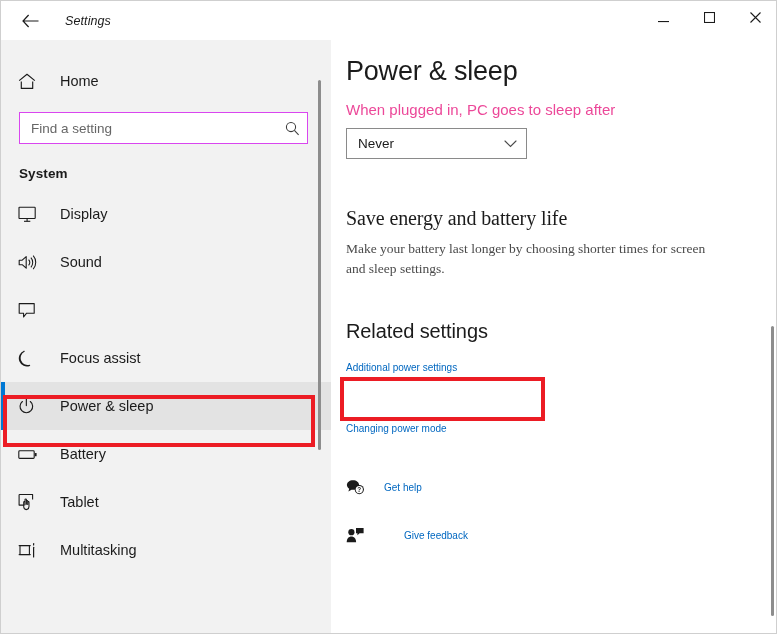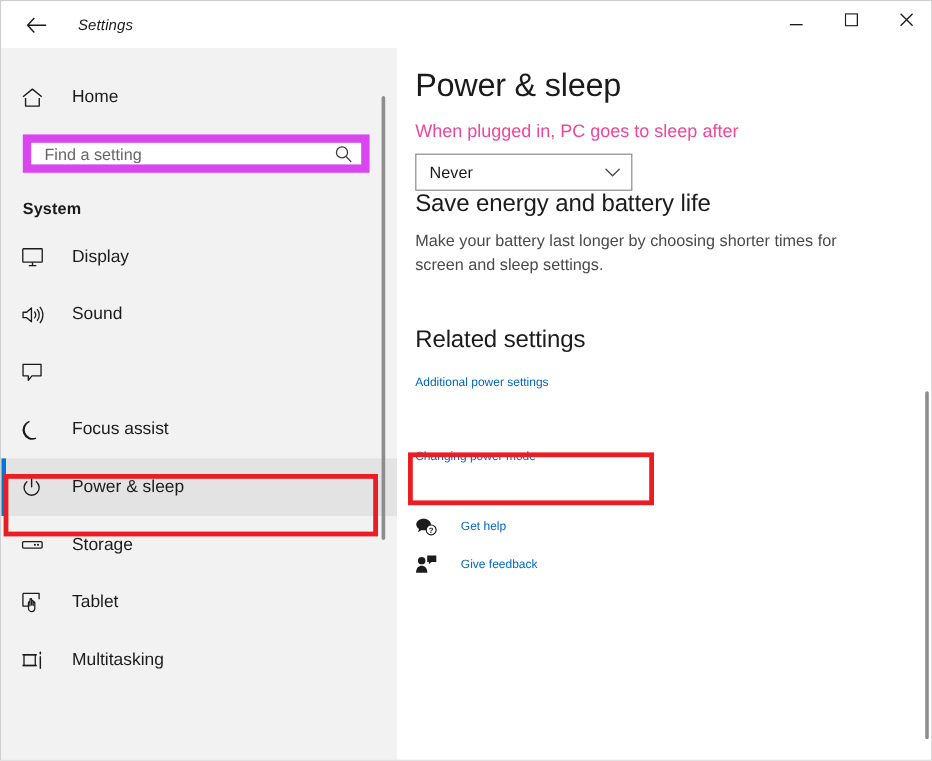--- a/index.html
+++ b/index.html
@@ -92,21 +92,21 @@
     font-size: 14.5px;
     color: #1b1b1b;
     margin-left: 18px;
   }
 
   .search-wrap {
     margin: 11px 0 0 18px;
     width: 289px;
     height: 32px;
     background: #ffffff;
-    border: 7px solid #d946ef;
+    border: 1px solid #d946ef;
     display: flex;
     align-items: center;
     position: relative;
   }
   .search-input {
     flex: 1;
     border: none;
     outline: none;
     background: transparent;
     font-family: "Liberation Sans", sans-serif;
@@ -378,31 +378,30 @@
       <div class="navitem selected">
         <span class="nav-ico">
           <svg width="17" height="17" viewBox="0 0 17 17">
             <path d="M4.4 3.5 A6.3 6.3 0 1 0 12.3 3.5" fill="none" stroke="#1b1b1b" stroke-width="1.15" stroke-linecap="round"></path>
             <path d="M8.35 1 V7.6" stroke="#1b1b1b" stroke-width="1.15" stroke-linecap="round"></path>
           </svg>
         </span>
         <span class="nav-label">Power &amp; sleep</span>
       </div>
 
-
-      <div class="navitem">
-        <span class="nav-ico">
-          <svg width="20" height="12" viewBox="0 0 20 12">
-            <rect x="0.8" y="3.3" width="16.3" height="5.5" rx="0.9" fill="none" stroke="#1b1b1b" stroke-width="1.1"></rect>
-            <circle cx="13.7" cy="6.05" r="0.85" fill="#1b1b1b"></circle>
-            <circle cx="11.1" cy="6.05" r="0.85" fill="#1b1b1b"></circle>
-          </svg>
-        </span>
-        <span class="nav-label">Storage</span>
-      </div>
+      <div class="navitem">
+        <span class="nav-ico">
+          <svg width="20" height="13" viewBox="0 0 20 13">
+            <rect x="0.8" y="2.8" width="15.4" height="7.6" rx="0.9" fill="none" stroke="#1b1b1b" stroke-width="1.1"></rect>
+            <rect x="16.8" y="5.1" width="1.8" height="3.1" rx="0.5" fill="#1b1b1b"></rect>
+          </svg>
+        </span>
+        <span class="nav-label">Battery</span>
+      </div>
+
 
       <div class="navitem">
         <span class="nav-ico">
           <svg width="19" height="18" viewBox="0 0 19 18">
             <path d="M1.1 1.5 H14.6 V6.4" fill="none" stroke="#1b1b1b" stroke-width="1.1" stroke-linejoin="round"></path>
             <path d="M1.1 1.5 V12.1 H6.4" fill="none" stroke="#1b1b1b" stroke-width="1.1" stroke-linejoin="round"></path>
             <path d="M8.2 16.6 C6.5 16.6 5.7 15.1 5.7 13.6 V9.3 C5.7 8.4 7.0 8.4 7.0 9.3 V11.7 V6.6 C7.0 5.7 8.4 5.7 8.4 6.6 V11.2 V8.1 C8.4 7.2 9.7 7.2 9.7 8.1 V11.5 V9.2 C9.7 8.3 11.0 8.3 11.0 9.2 V13.6 C11.0 15.1 10.2 16.6 8.2 16.6 Z" fill="none" stroke="#1b1b1b" stroke-width="1.05" stroke-linejoin="round"></path>
           </svg>
         </span>
         <span class="nav-label">Tablet</span>
@@ -434,21 +433,21 @@
 
     <div class="dropdown">
       <span>Never</span>
       <span>
         <svg width="13" height="8" viewBox="0 0 13 8">
           <path d="M1 1 L6.5 6.5 L12 1" fill="none" stroke="#4a4a4a" stroke-width="1.1" stroke-linecap="round"></path>
         </svg>
       </span>
     </div>
 
-    <div style="">
+    <div style="margin-top:48px;font-family:Liberation Serif, serif;">
       <div class="sec-head">Save energy and battery life</div>
       <div class="sec-body">Make your battery last longer by choosing shorter times for screen and sleep settings.</div>
     </div>
 
     <div style="margin-top:42px;">
       <div class="sec-head">Related settings</div>
       <div style="margin:14px 0 0 15px;">
         <a class="link">Additional power settings</a>
       </div>
     </div>
@@ -464,21 +463,21 @@
         <span class="help-ico">
           <svg width="19" height="16" viewBox="0 0 19 16">
             <path d="M7.0 1.2 C3.5 1.2 0.9 3.3 0.9 6.0 C0.9 7.5 1.8 8.9 3.2 9.8 L2.4 12.6 L5.5 10.7 C6.0 10.8 6.5 10.85 7.0 10.85 C10.5 10.85 13.1 8.7 13.1 6.0 C13.1 3.3 10.5 1.2 7.0 1.2 Z" fill="#1b1b1b"></path>
             <circle cx="13.3" cy="10.6" r="4.6" fill="#1b1b1b"></circle>
             <circle cx="13.3" cy="10.6" r="3.6" fill="#ffffff"></circle>
             <text x="13.3" y="13.1" font-family="Liberation Sans, sans-serif" font-size="6.4" font-weight="bold" fill="#1b1b1b" text-anchor="middle">?</text>
           </svg>
         </span>
         <a class="link">Get help</a>
       </div>
-      <div class="help-row" style="margin-top:5px;">
+      <div class="help-row" style="margin-top:22px;gap:20px;">
         <span class="help-ico">
           <svg width="19" height="16" viewBox="0 0 19 16">
             <circle cx="5.4" cy="5.2" r="3.1" fill="#1b1b1b"></circle>
             <path d="M0.7 15.2 C0.7 11.5 2.8 9.4 5.4 9.4 C8.0 9.4 10.1 11.5 10.1 15.2 Z" fill="#1b1b1b"></path>
             <path d="M10.0 1.0 H17.6 V6.3 H13.6 L11.4 8.2 V6.3 H10.0 Z" fill="#1b1b1b"></path>
           </svg>
         </span>
         <a class="link">Give feedback</a>
       </div>
     </div>

